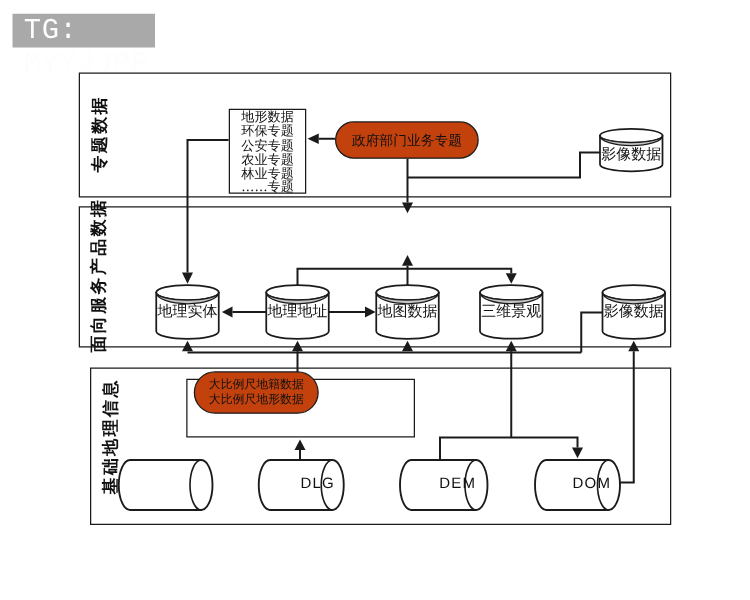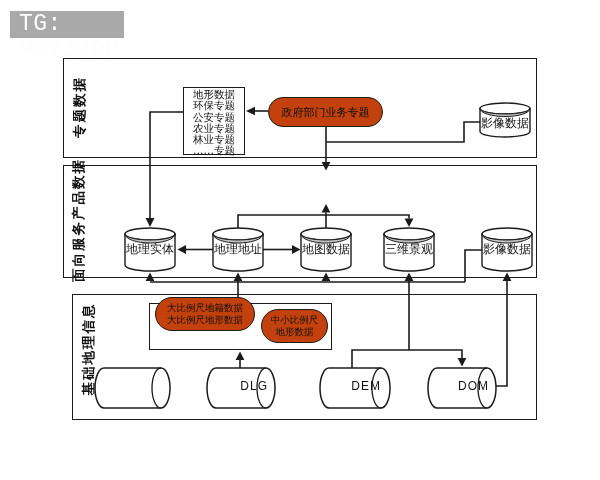--- a/index.html
+++ b/index.html
@@ -146,22 +146,18 @@
   <div class="nlabel" style="left:211px;top:242px;width:54px;">地理地址</div>
   <div class="nlabel" style="left:299px;top:242px;width:54px;">地图数据</div>
   <div class="nlabel" style="left:382px;top:242px;width:54px;">三维景观</div>
   <div class="nlabel" style="left:480px;top:242px;width:54px;">影像数据</div>
 
   <div class="innerrect" style="left:149px;top:303px;width:183px;height:47px;"></div>
   <div class="stadium tiny" style="left:155px;top:297px;width:100px;height:34px;border-radius:17px;">
     <div>大比例尺地籍数据</div>
     <div>大比例尺地形数据</div>
   </div>
-  <div class="stadium tiny" style="left:261px;top:309px;width:67px;height:34px;border-radius:17px;">
-    <div>中小比例尺</div>
-    <div>地形数据</div>
-  </div>
   <div class="mono-cap" style="left:212px;top:379px;width:56px;">DLG</div>
   <div class="mono-cap" style="left:325px;top:379px;width:56px;">DEM</div>
   <div class="mono-cap" style="left:433px;top:379px;width:56px;">DOM</div>
 
   <div class="badge">TG: MYYJJPP</div>
 </div>
 
 </body></html>

